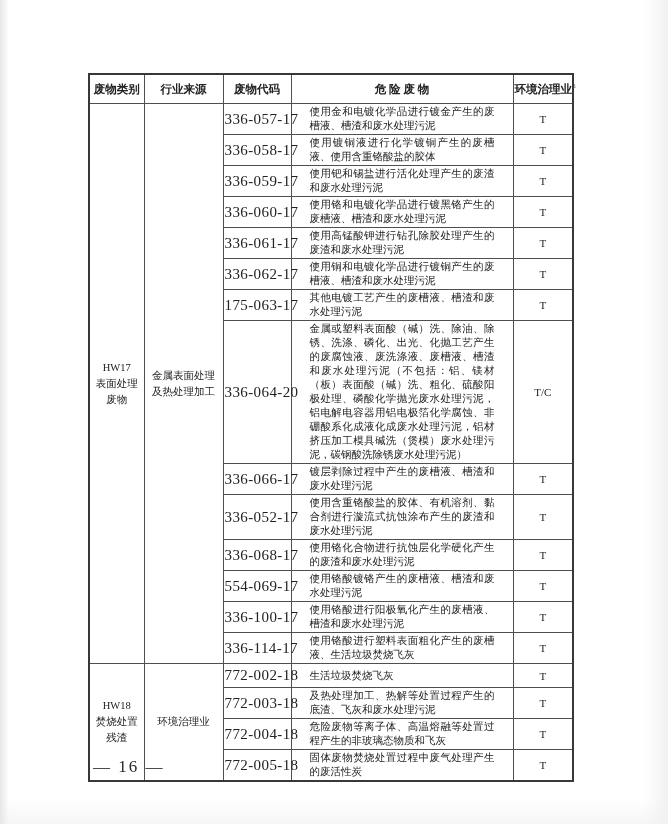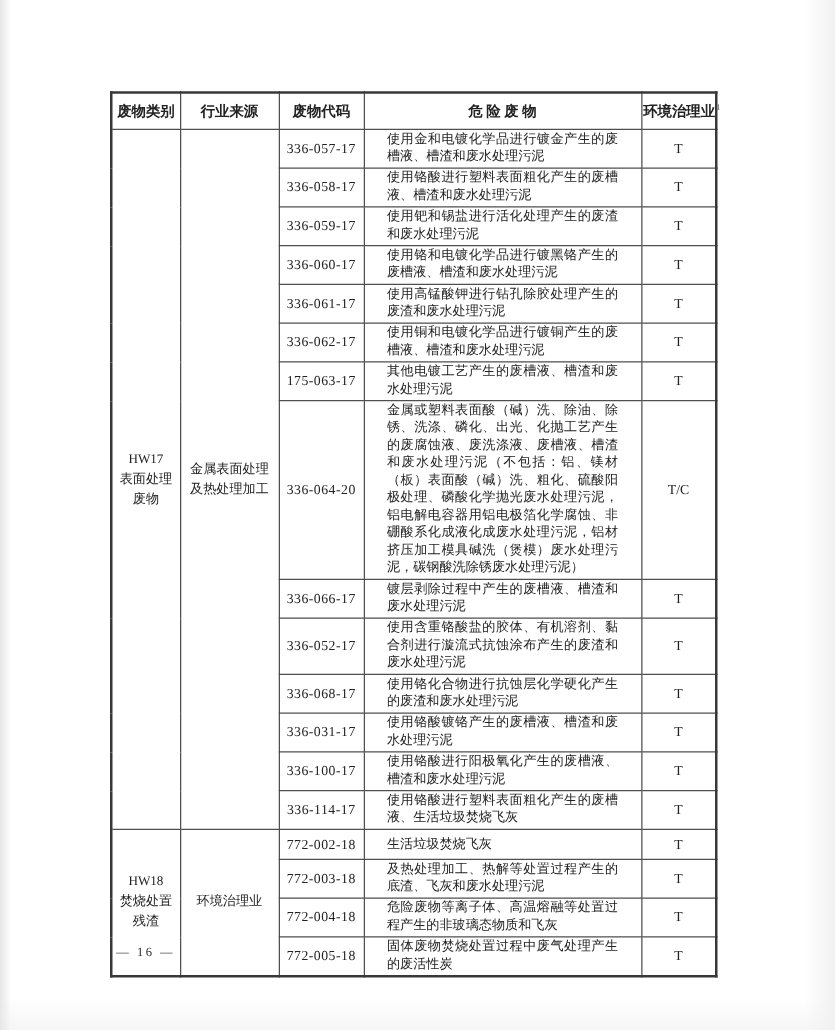--- a/index.html
+++ b/index.html
@@ -48,42 +48,42 @@
   .waste-table td { height: 21px; }
   td.cat, td.ind {
     text-align: center;
     font-size: 10.5px;
     line-height: 16px;
     white-space: pre-line;
     padding: 1px;
   }
   td.code {
     text-align: center;
-    font-size: 11px;
+    font-size: 15px;
     letter-spacing: 0.4px;
     padding: 1px;
     white-space: nowrap;
   }
   td.desc {
     font-size: 10.5px;
     line-height: 14px;
     padding: 1px 18px;
     text-align: justify;
     text-justify: inter-ideograph;
   }
   td.haz {
     text-align: center;
     font-size: 11px;
     padding: 1px;
   }
   .page-number {
     position: absolute;
     left: 93px;
     top: 757px;
-    font-size: 10px;
+    font-size: 17px;
     letter-spacing: 2px;
     color: #2a2a2a;
     white-space: pre;
   }
 </style>
 </head>
 <body>
 
 <div class="page">
 
@@ -110,21 +110,21 @@
 表面处理
 废物</td>
           <td class="ind" rowspan="14">金属表面处理
 及热处理加工</td>
           <td class="code">336-057-17</td>
           <td class="desc">使用金和电镀化学品进行镀金产生的废槽液、槽渣和废水处理污泥</td>
           <td class="haz">T</td>
         </tr>
         <tr>
           <td class="code">336-058-17</td>
-          <td class="desc">使用铬酸进行塑料表面粗化产生的废槽液、槽渣和废水处理污泥</td>
+          <td class="desc">使用镀铜液进行化学镀铜产生的废槽液、使用含重铬酸盐的胶体</td>
           <td class="haz">T</td>
         </tr>
         <tr>
           <td class="code">336-059-17</td>
           <td class="desc">使用钯和锡盐进行活化处理产生的废渣和废水处理污泥</td>
           <td class="haz">T</td>
         </tr>
         <tr>
           <td class="code">336-060-17</td>
           <td class="desc">使用铬和电镀化学品进行镀黑铬产生的废槽液、槽渣和废水处理污泥</td>
@@ -159,21 +159,21 @@
           <td class="code">336-052-17</td>
           <td class="desc">使用含重铬酸盐的胶体、有机溶剂、黏合剂进行漩流式抗蚀涂布产生的废渣和废水处理污泥</td>
           <td class="haz">T</td>
         </tr>
         <tr>
           <td class="code">336-068-17</td>
           <td class="desc">使用铬化合物进行抗蚀层化学硬化产生的废渣和废水处理污泥</td>
           <td class="haz">T</td>
         </tr>
         <tr>
-          <td class="code">336-031-17</td>
+          <td class="code">554-069-17</td>
           <td class="desc">使用铬酸镀铬产生的废槽液、槽渣和废水处理污泥</td>
           <td class="haz">T</td>
         </tr>
         <tr>
           <td class="code">336-100-17</td>
           <td class="desc">使用铬酸进行阳极氧化产生的废槽液、槽渣和废水处理污泥</td>
           <td class="haz">T</td>
         </tr>
         <tr>
           <td class="code">336-114-17</td>

